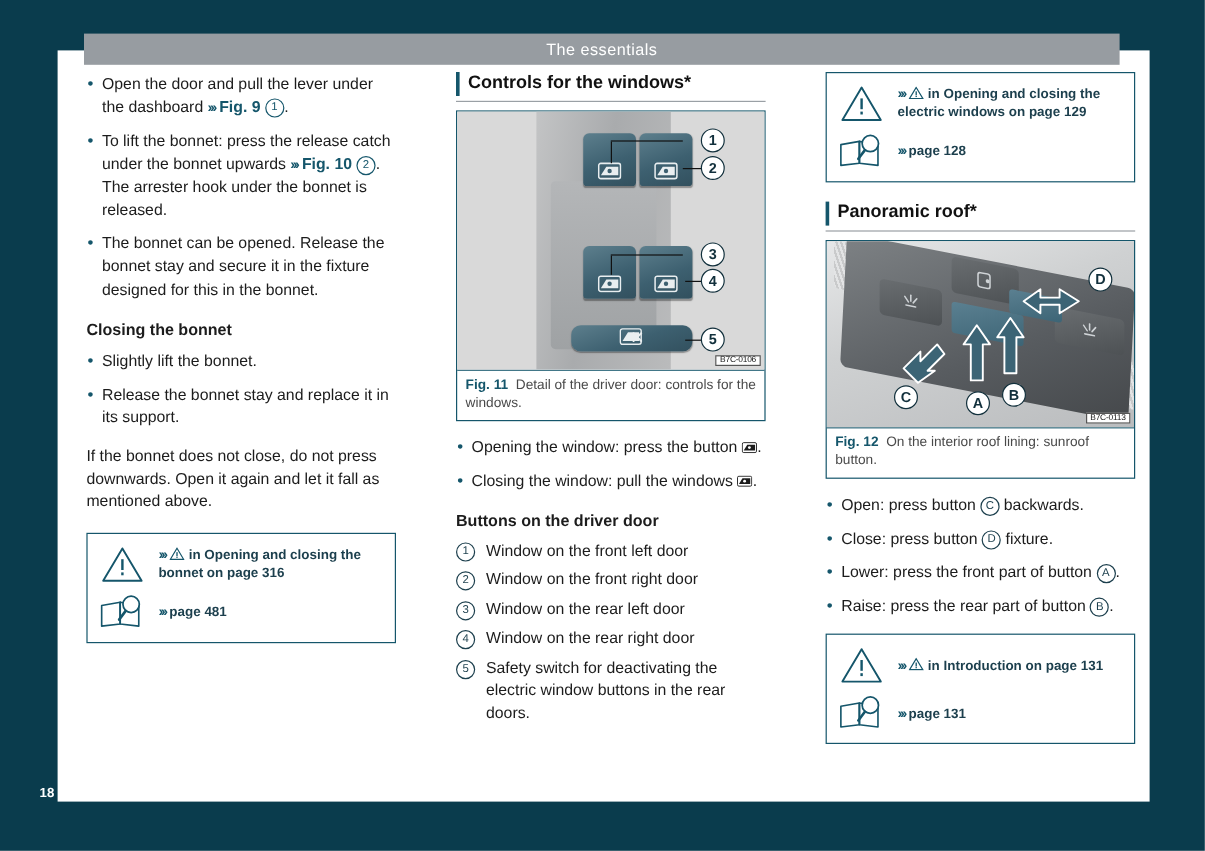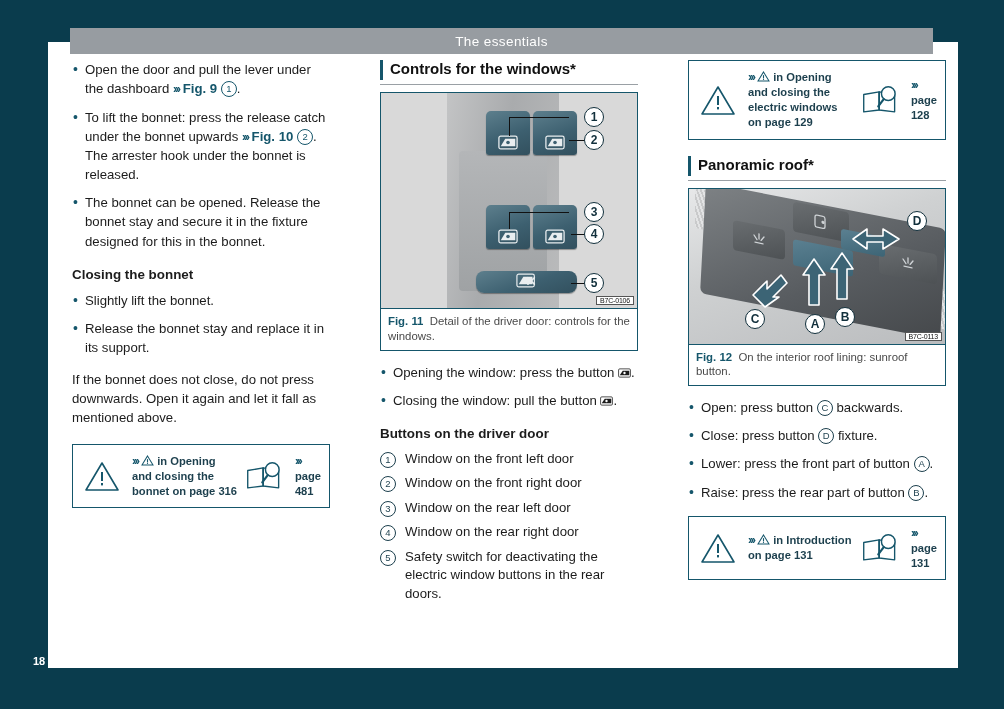--- a/index.html
+++ b/index.html
@@ -163,21 +163,21 @@
     line-height: 1.3;
     color: #4a4a4a;
   }
   .figure-cap b { color: #15566b; margin-top: 13px; }
 
   
   .note-box {
     border: 1px solid #15566b;
     padding: 8px 8px 8px 8px;
     display: flex;
-    flex-direction: row;
+    flex-direction: column;
     gap: 6px;
     margin: 12px 0;
   }
   .note-row {
     display: flex;
     align-items: center;
     gap: 9px;
     min-height: 34px;
   }
   .note-icon {
@@ -436,21 +436,21 @@
     </div>
 
     <div class="bullet-row">
       <span>Opening the window: press the button </span><svg class="win-ico" viewBox="0 0 22 16">
           <rect x="1" y="1" width="20" height="14" rx="2" fill="none" stroke="#1c1c1c" stroke-width="1.3"></rect>
           <path d="M3 12 L8 4 L19 4 L19 12 Z" fill="#1c1c1c"></path>
           <circle cx="11" cy="8" r="2" fill="#fff"></circle>
         </svg><span>.</span>
     </div>
     <div class="bullet-row">
-      <span>Closing the window: pull the button </span><svg class="win-ico" viewBox="0 0 22 16">
+      <span>Closing the window: pull the windows </span><svg class="win-ico" viewBox="0 0 22 16">
           <rect x="1" y="1" width="20" height="14" rx="2" fill="none" stroke="#1c1c1c" stroke-width="1.3"></rect>
           <path d="M3 12 L8 4 L19 4 L19 12 Z" fill="#1c1c1c"></path>
           <circle cx="11" cy="8" r="2" fill="#fff"></circle>
         </svg><span>.</span>
     </div>
 
     <div class="sub-head">Buttons on the driver door</div>
 
     <ul class="numlist">
       <li>

